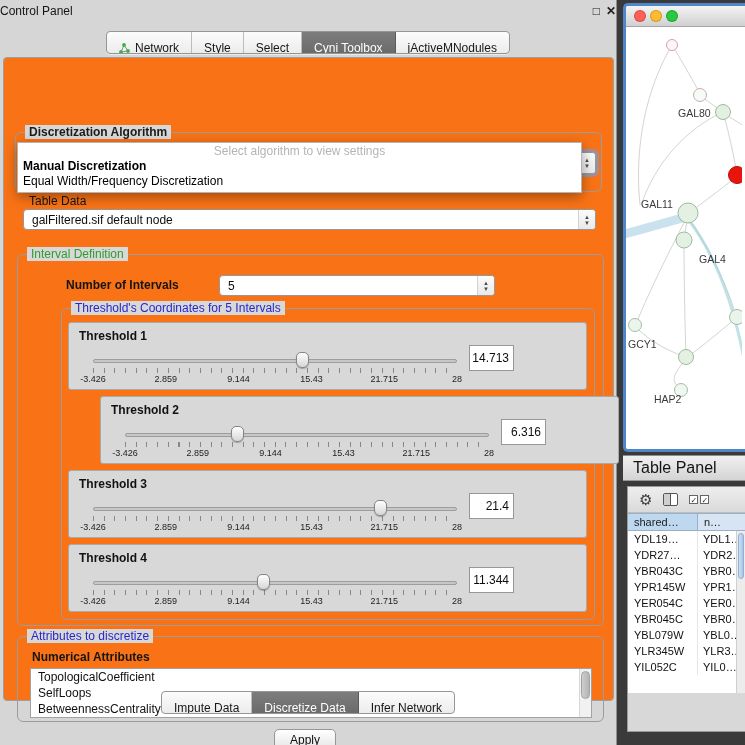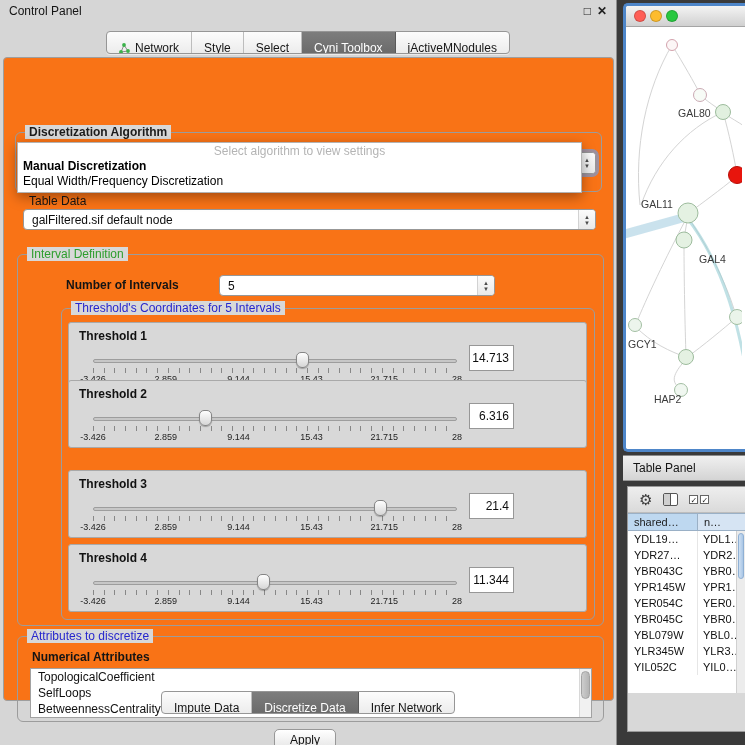--- a/index.html
+++ b/index.html
@@ -7,21 +7,21 @@
   body {
     position:relative; overflow:hidden;
     background:#3a3a3a;
     font-family:"Liberation Sans", sans-serif;
     -webkit-font-smoothing:antialiased;
   }
   .abs { position:absolute; }
 
   
   #control-panel { left:0; top:0; width:617px; height:745px; background:#d6d6d6; border-right:1px solid #8f8f8f; }
-  #cp-titlebar { height:22px; display:flex; align-items:center; padding:0 9px; font-size:12px; color:#141414; }
+  #cp-titlebar { height:22px; display:flex; align-items:center; padding:0 0; font-size:12px; color:#141414; }
   #cp-win-btns { margin-left:auto; display:flex; gap:6px; font-size:12px; color:#222; }
   #cp-win-btns span { cursor:default; line-height:14px; }
 
   
   .segbar { position:absolute; left:0; right:0; display:flex; justify-content:center; }
   .seg { display:flex; height:23px; border:1px solid #969696; border-radius:4px; overflow:hidden;
          background:linear-gradient(#fcfcfc,#ececec); box-shadow:0 1px 0 rgba(255,255,255,.5); }
   .seg .tab { display:flex; align-items:center; gap:5px; padding:16px 12px; font-size:12px; color:#161616;
               border-right:1px solid #bdbdbd; white-space:nowrap; }
   .seg .tab:last-child { border-right:none; }
@@ -87,21 +87,21 @@
   #net-win { left:623px; top:3px; width:122px; height:449px; background:#fff;
              border:3px solid #4e86c9; border-right:none; border-radius:5px 0 0 5px; overflow:hidden; }
   #net-titlebar { height:21px; background:linear-gradient(#f4f4f4,#d0d0d0); border-bottom:1px solid #a5a5a5;
                   display:flex; align-items:center; padding-left:8px; gap:4px; }
   .tl { width:12px; height:12px; border-radius:50%; border:1px solid rgba(0,0,0,.18); }
   #net-canvas-wrap { position:relative; width:116px; height:422px; background:#fff; }
 
   
   #table-panel-bar { left:623px; top:455px; width:122px; height:26px;
                      background:linear-gradient(#f0f0f0,#d4d4d4); border-top:1px solid #8c8c8c; border-bottom:1px solid #979797;
-                     display:flex; align-items:center; padding-left:10px; font-size:12px; color:#141414; }
+                     display:flex; align-items:center; padding-left:10px; font-size:16px; color:#141414; }
   #table-win { left:627px; top:486px; width:118px; height:246px; background:#d8d8d8;
                border:1px solid #999; border-right:none; overflow:hidden; }
   #table-toolbar { height:26px; display:flex; align-items:center; gap:11px; padding-left:11px;
                    background:linear-gradient(#eeeeee,#dadada); border-bottom:1px solid #bdbdbd; }
   .gear { font-size:15px; color:#3c3c3c; line-height:1; }
   .cols-icon { width:15px; height:13px; border:1px solid #555; border-radius:2px; background:#fff; display:flex; }
   .cols-icon i { display:block; width:50%; height:100%; border-right:1px solid #555; background:#cfcfcf; }
   .mini-check { width:9px; height:9px; border:1px solid #666; background:#fff; font-size:8px; line-height:9px;
                 text-align:center; color:#2a2a2a; }
   .check-pair { display:flex; gap:2px; }
@@ -213,21 +213,21 @@
         <div class="thumb" style="left: 57.7%;"></div>
         <span class="slbl" style="left:0%">-3.426</span>
         <span class="slbl" style="left:20%">2.859</span>
         <span class="slbl" style="left:40%">9.144</span>
         <span class="slbl" style="left:60%">15.43</span>
         <span class="slbl" style="left:80%">21.715</span>
         <span class="slbl" style="left:100%">28</span>
       </div>
     </div>
 
-    <div class="thr" style="top:322px;">
+    <div class="thr" style="top:338px;margin-left:32px;">
       <div class="tlabel">Threshold 2</div>
       <div class="valbox">6.316</div>
       <div class="slider">
         <div class="track"></div>
         <div class="ticks"></div>
         <div class="thumb" style="left: 31%;"></div>
         <span class="slbl" style="left:0%">-3.426</span>
         <span class="slbl" style="left:20%">2.859</span>
         <span class="slbl" style="left:40%">9.144</span>
         <span class="slbl" style="left:60%">15.43</span>

